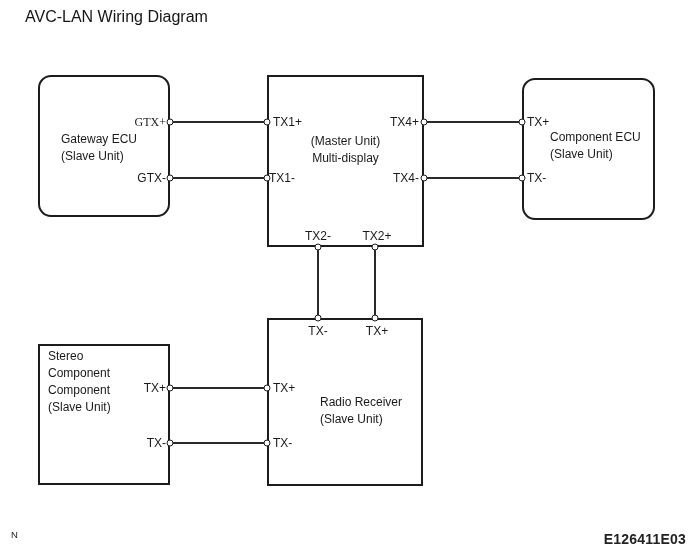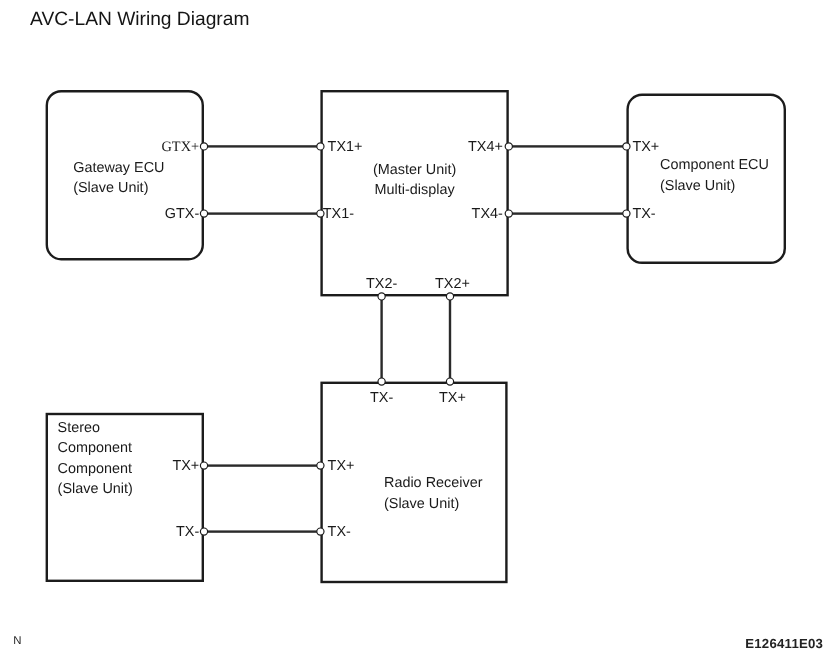--- a/index.html
+++ b/index.html
@@ -23,21 +23,21 @@
     border:1.5px solid #1c1c1c;border-radius:50%;background:#ffffff;
     transform:translate(-50%,-50%);z-index:5;
   }
   .pin{
     position:absolute;font-size:12px;white-space:nowrap;z-index:4;
     transform:translateY(-50%);
   }
   .pin-r{transform:translate(-100%,-50%);}
   .pin-c{transform:translate(-50%,-50%);}
   .footer-n{position:absolute;left:11px;top:529px;font-size:9.5px;color:#222;}
-  .footer-code{position:absolute;right:6px;top:531px;font-size:11px;font-weight:bold;color:#222;letter-spacing:0.2px;}
+  .footer-code{position:absolute;right:6px;top:531px;font-size:14px;font-weight:bold;color:#222;letter-spacing:0.2px;}
 </style>
 </head>
 <body>
 
 <div class="page">
 
   <div class="title">AVC-LAN Wiring Diagram</div>
 
   <div class="box rounded" style="left:38px;top:75px;width:132px;height:142px;"></div>
   <div class="box" style="left:267px;top:75px;width:157px;height:172px;"></div>

